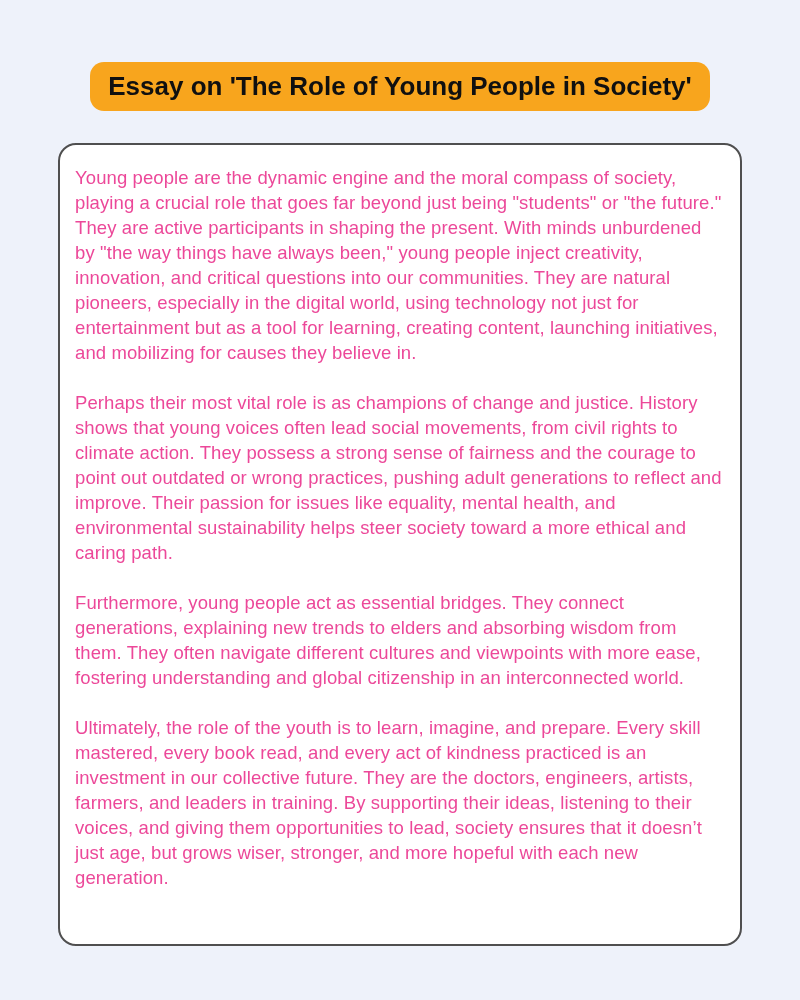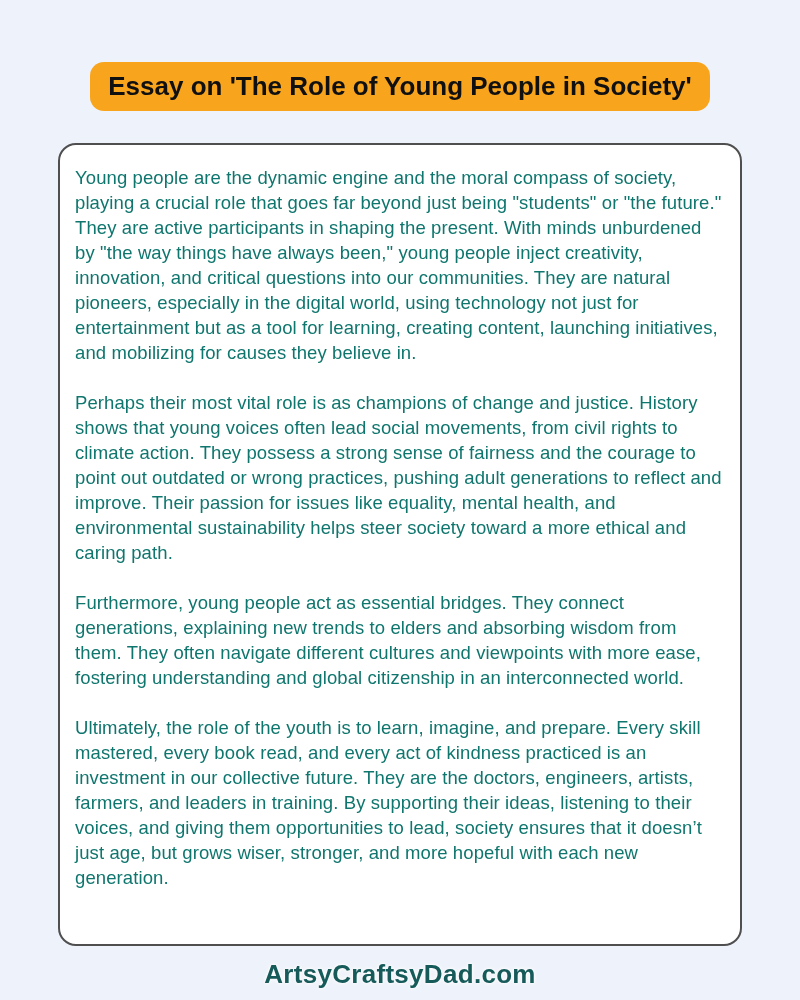--- a/index.html
+++ b/index.html
@@ -31,21 +31,21 @@
   .card {
     margin-top: 32px;
     width: 684px;
     height: 803px;
     background: #FFFFFF;
     border: 2px solid #4F4F4F;
     border-radius: 18px;
     padding: 20px 14px 20px 15px;
   }
   .card p {
-    color: #0f766e;
+    color: #ec4899;
     font-size: 18.5px;
     line-height: 25px;
     margin-bottom: 25px;
     letter-spacing: 0.1px;
   }
   .card p:last-child { margin-bottom: 9px; }
   .footer {
     margin-top: 13px;
     color: #175A5A;
     font-weight: bold;
@@ -61,15 +61,14 @@
 
   <div class="banner">Essay on 'The Role of Young People in Society'</div>
 
   <div class="card">
     <p>Young people are the dynamic engine and the moral compass of society, playing a crucial role that goes far beyond just being "students" or "the future." They are active participants in shaping the present. With minds unburdened by "the way things have always been," young people inject creativity, innovation, and critical questions into our communities. They are natural pioneers, especially in the digital world, using technology not just for entertainment but as a tool for learning, creating content, launching initiatives, and mobilizing for causes they believe in.</p>
     <p>Perhaps their most vital role is as champions of change and justice. History shows that young voices often lead social movements, from civil rights to climate action. They possess a strong sense of fairness and the courage to point out outdated or wrong practices, pushing adult generations to reflect and improve. Their passion for issues like equality, mental health, and environmental sustainability helps steer society toward a more ethical and caring path.</p>
     <p>Furthermore, young people act as essential bridges. They connect generations, explaining new trends to elders and absorbing wisdom from them. They often navigate different cultures and viewpoints with more ease, fostering understanding and global citizenship in an interconnected world.</p>
     <p>Ultimately, the role of the youth is to learn, imagine, and prepare. Every skill mastered, every book read, and every act of kindness practiced is an investment in our collective future. They are the doctors, engineers, artists, farmers, and leaders in training. By supporting their ideas, listening to their voices, and giving them opportunities to lead, society ensures that it doesn’t just age, but grows wiser, stronger, and more hopeful with each new generation.</p>
   </div>
 
-  <div class="footer">ArtsyCraftsyDad.com</div>
 
 </div>
 
 </body></html>

